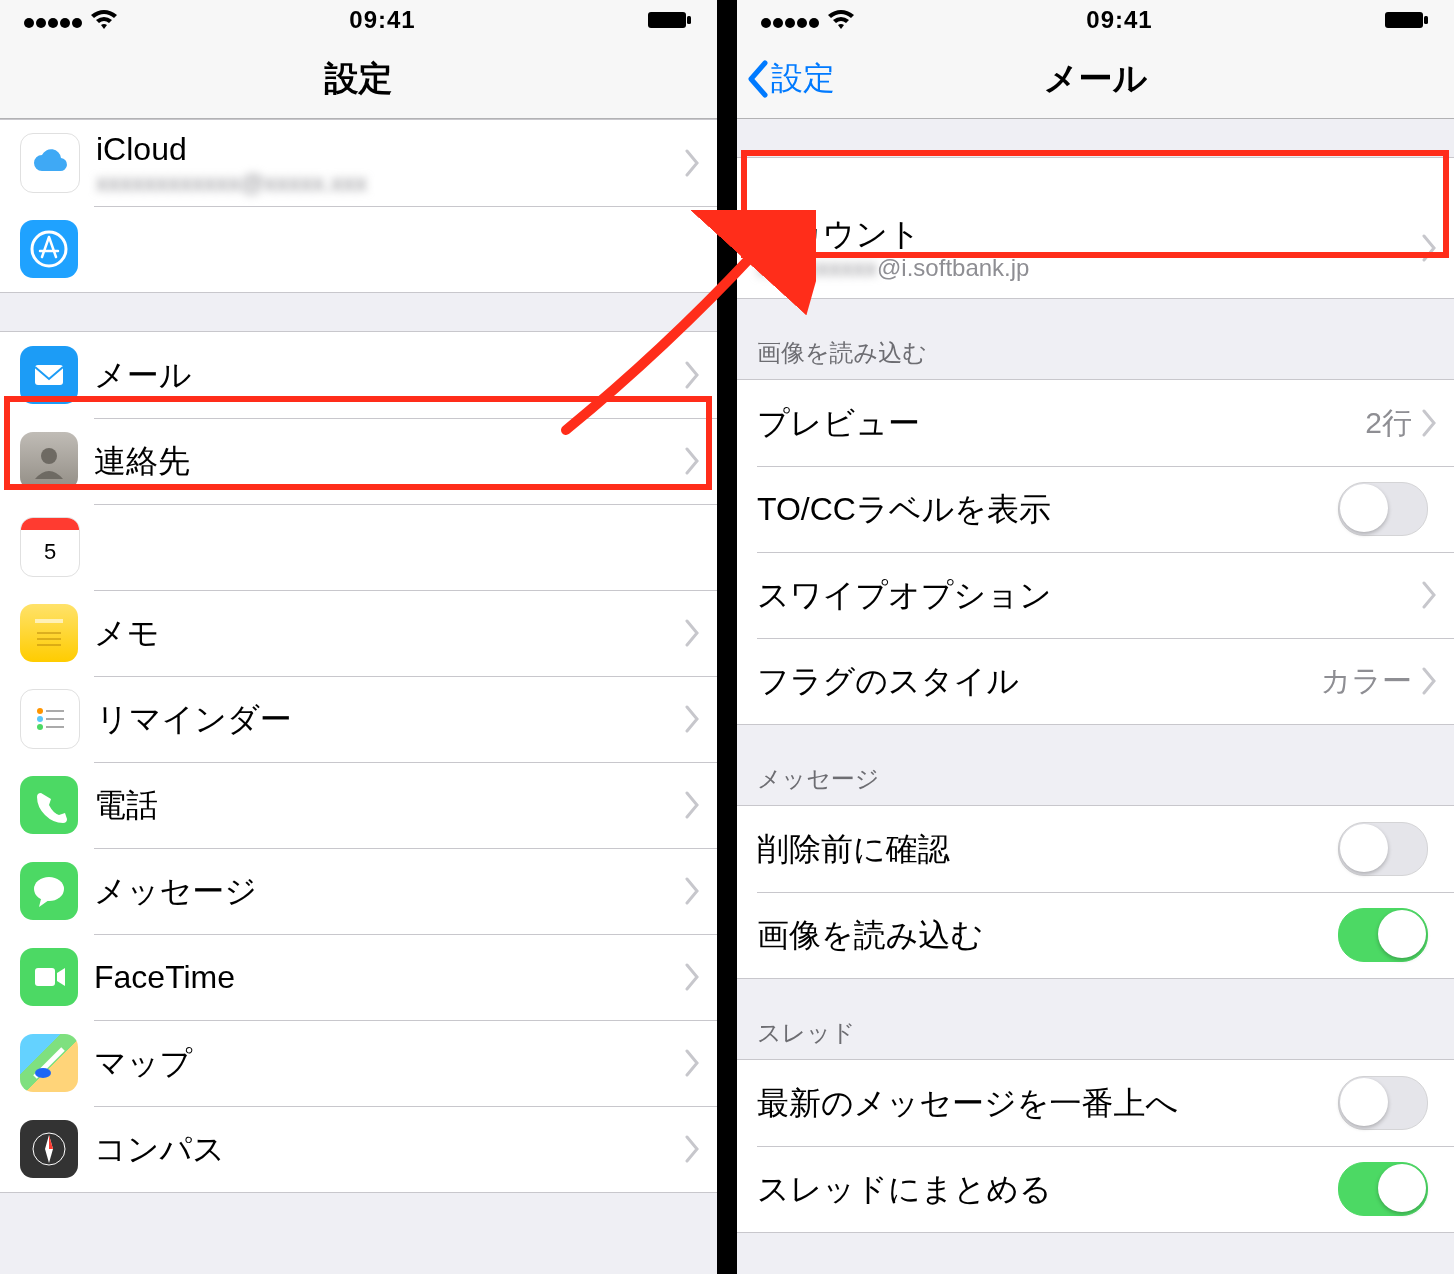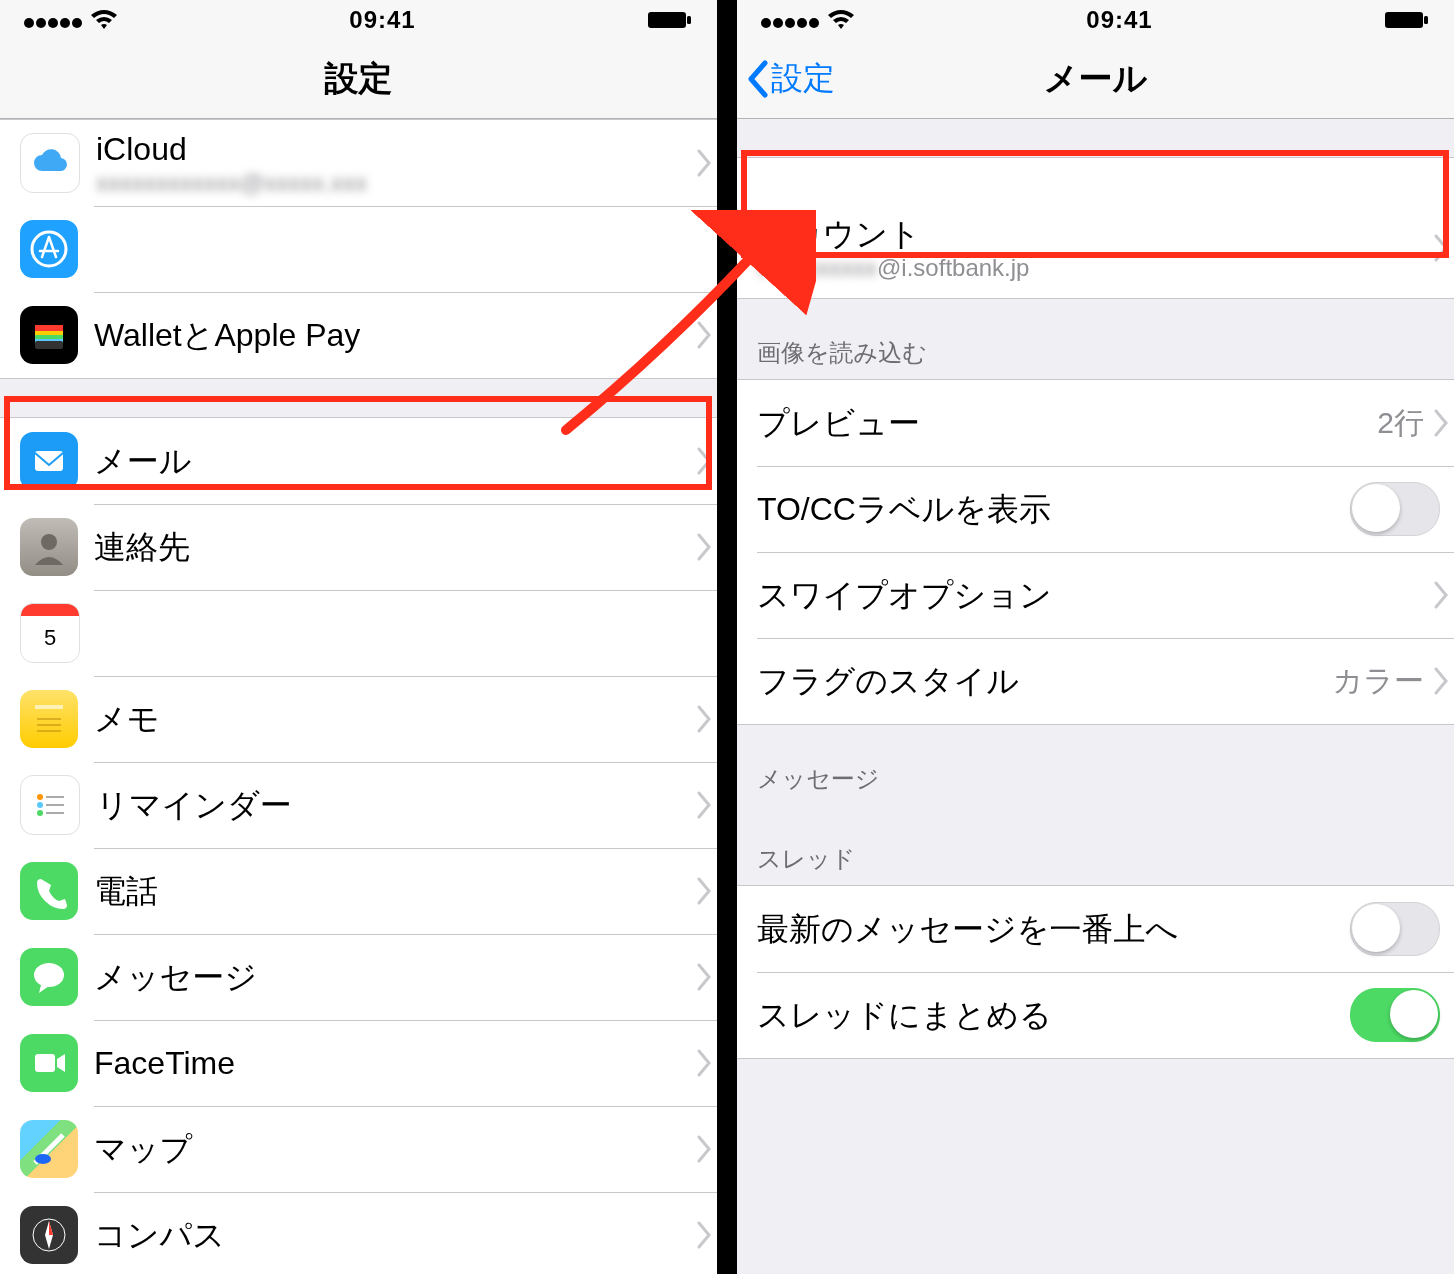--- a/index.html
+++ b/index.html
@@ -24,21 +24,21 @@
 
 .group{margin-top:38px;}
 .group.first{margin-top:0;}
 .group-header{font-size:24px;color:#6D6D72;padding:0 20px 10px 20px;}
 .group-inner{background:#fff;border-top:1px solid #C8C7CC;border-bottom:1px solid #C8C7CC;}
 
 .row{display:flex;align-items:center;min-height:86px;padding-left:20px;position:relative;background:#fff;}
 .row + .row::before{content:"";position:absolute;top:0;left:94px;right:0;height:1px;background:#C8C7CC;}
 .row.noicon + .row.noicon::before{left:20px;}
 .row-icon{width:58px;height:58px;border-radius:13px;margin-right:16px;flex-shrink:0;display:flex;align-items:center;justify-content:center;}
-.row-body{flex:1;min-height:86px;display:flex;align-items:center;padding-right:4px;}
+.row-body{flex:1;min-height:86px;display:flex;align-items:center;padding-right:16px;}
 .row-main{flex:1;display:flex;flex-direction:column;justify-content:center;}
 .row-label{font-size:32px;color:#000;line-height:1.2;}
 .row-sub{font-size:24px;color:#8E8E93;line-height:1.1;margin-top:2px;filter:blur(4px);}
 .row-detail{font-size:30px;color:#8E8E93;margin-right:10px;}
 .chevron{display:inline-block;}
 .chevron svg{width:16px;height:28px;display:block;}
 
 .toggle{width:88px;height:52px;border-radius:26px;background:#E5E5EA;position:relative;margin-right:10px;border:1px solid #D4D4D6;}
 .toggle .knob{position:absolute;top:1px;left:1px;width:48px;height:48px;border-radius:24px;background:#fff;box-shadow:0 2px 4px rgba(0,0,0,0.25);}
 .toggle.on{background:#4CD964;border-color:#4CD964;}
@@ -117,41 +117,20 @@
         </div>
       </div>
       <div class="row">
         <div class="row-icon ic-appstore">
               <svg width="44" height="44" viewBox="0 0 44 44">
                 <circle cx="22" cy="22" r="17" fill="none" stroke="#fff" stroke-width="3"></circle>
                 <path d="M22 10 L29 30 M22 10 L15 30 M13 24 H31" stroke="#fff" stroke-width="2.5" fill="none" stroke-linecap="round"></path>
               </svg>
             </div>
       </div>
-      <div class="row">
-        <div class="row-icon ic-wallet">
-              <svg width="44" height="44" viewBox="0 0 44 44">
-                <rect x="8" y="12" width="28" height="8" fill="#FF3B30"></rect>
-                <rect x="8" y="18" width="28" height="6" fill="#FFCC00"></rect>
-                <rect x="8" y="22" width="28" height="6" fill="#4CD964"></rect>
-                <rect x="8" y="26" width="28" height="6" fill="#5AC8FA"></rect>
-                <rect x="8" y="28" width="28" height="8" rx="2" fill="#333"></rect>
-              </svg>
-            </div>
-        <div class="row-body">
-          <div class="row-main">
-                <div class="row-label">WalletとApple Pay</div>
-              </div>
-          <span class="chevron">
-                <svg viewBox="0 0 16 28">
-                  <path d="M2 2 L12 14 L2 26" stroke="#C7C7CC" stroke-width="3" fill="none" stroke-linecap="round"></path>
-                </svg>
-              </span>
-        </div>
-      </div>
     </div>
   </div>
 
   <div class="group">
     <div class="group-inner">
       <div class="row">
         <div class="row-icon ic-mail">
               <svg width="44" height="44" viewBox="0 0 44 44">
                 <rect x="8" y="12" width="28" height="20" rx="3" fill="#fff"></rect>
                 <path d="M8 14 L22 26 L36 14" stroke="#1C9CF6" stroke-width="2" fill="none"></path>
@@ -428,20 +407,42 @@
                   <path d="M2 2 L12 14 L2 26" stroke="#C7C7CC" stroke-width="3" fill="none" stroke-linecap="round"></path>
                 </svg>
               </span>
         </div>
       </div>
     </div>
   </div>
 
   <div class="group">
     <div class="group-header">メッセージ</div>
+    <div class="group-inner">
+      <div class="row noicon">
+        <div class="row-body">
+          <div class="row-main">
+                <div class="row-label">削除前に確認</div>
+              </div>
+          <div class="toggle">
+                <div class="knob"></div>
+              </div>
+        </div>
+      </div>
+      <div class="row noicon">
+        <div class="row-body">
+          <div class="row-main">
+                <div class="row-label">画像を読み込む</div>
+              </div>
+          <div class="toggle on">
+                <div class="knob"></div>
+              </div>
+        </div>
+      </div>
+    </div>
   </div>
 
   <div class="group">
     <div class="group-header">スレッド</div>
     <div class="group-inner">
       <div class="row noicon">
         <div class="row-body">
           <div class="row-main">
                 <div class="row-label">最新のメッセージを一番上へ</div>
               </div>

